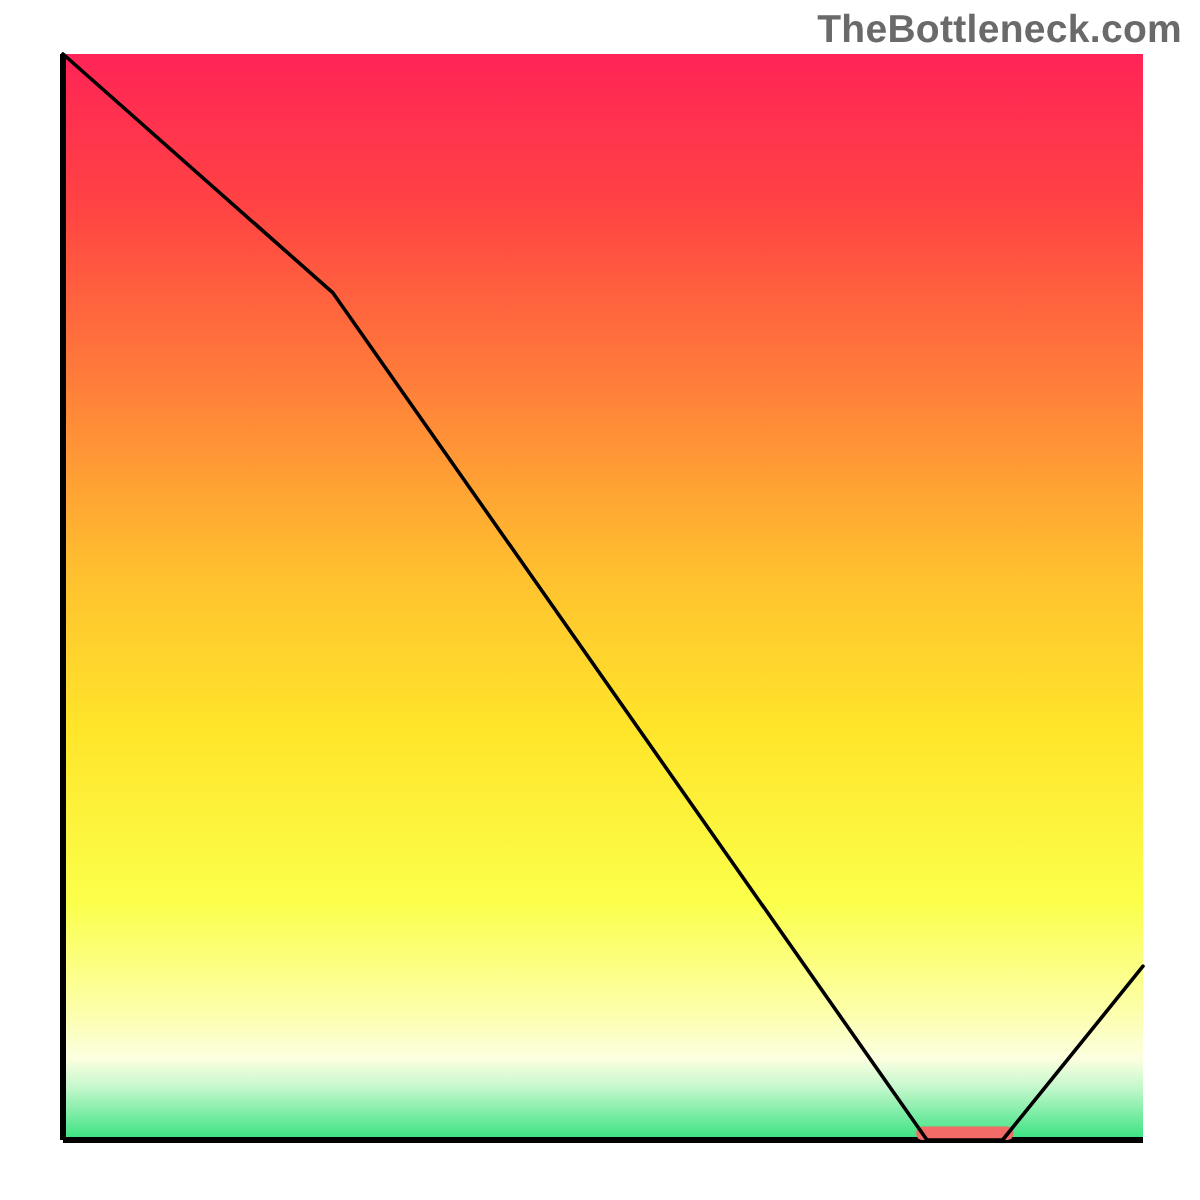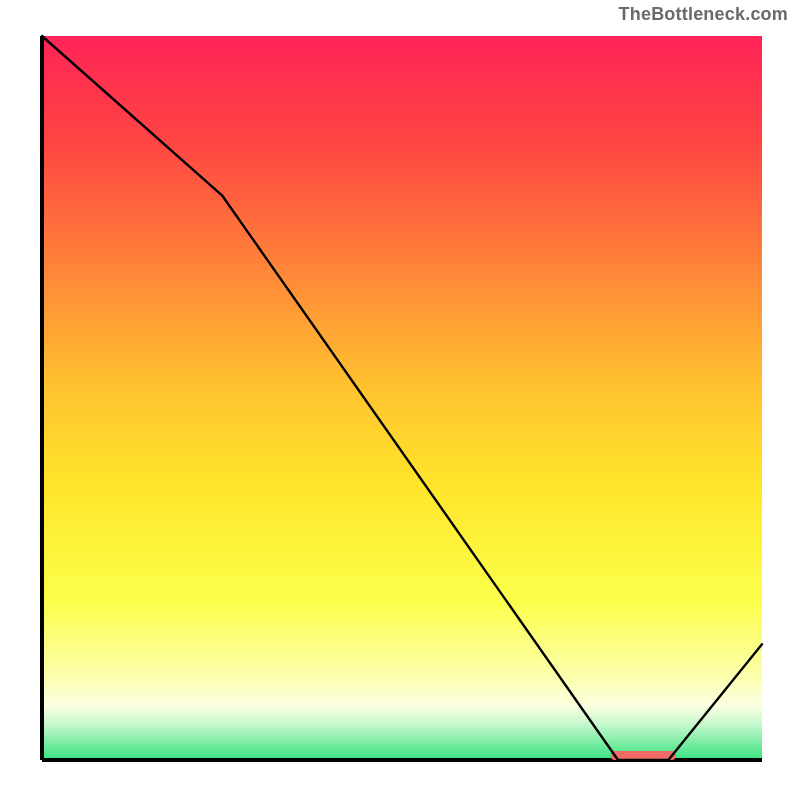--- a/index.html
+++ b/index.html
@@ -13,21 +13,21 @@
   }
   .wrap {
     position: relative;
     width: 800px;
     height: 800px;
   }
   .watermark {
     position: absolute;
     top: 4px;
     right: 12px;
-    font-size: 18px;
+    font-size: 26px;
     font-weight: 600;
     color: #6a6a6a;
     letter-spacing: 0.2px;
     user-select: none;
   }
   svg {
     display: block;
   }
 </style>
 </head>

